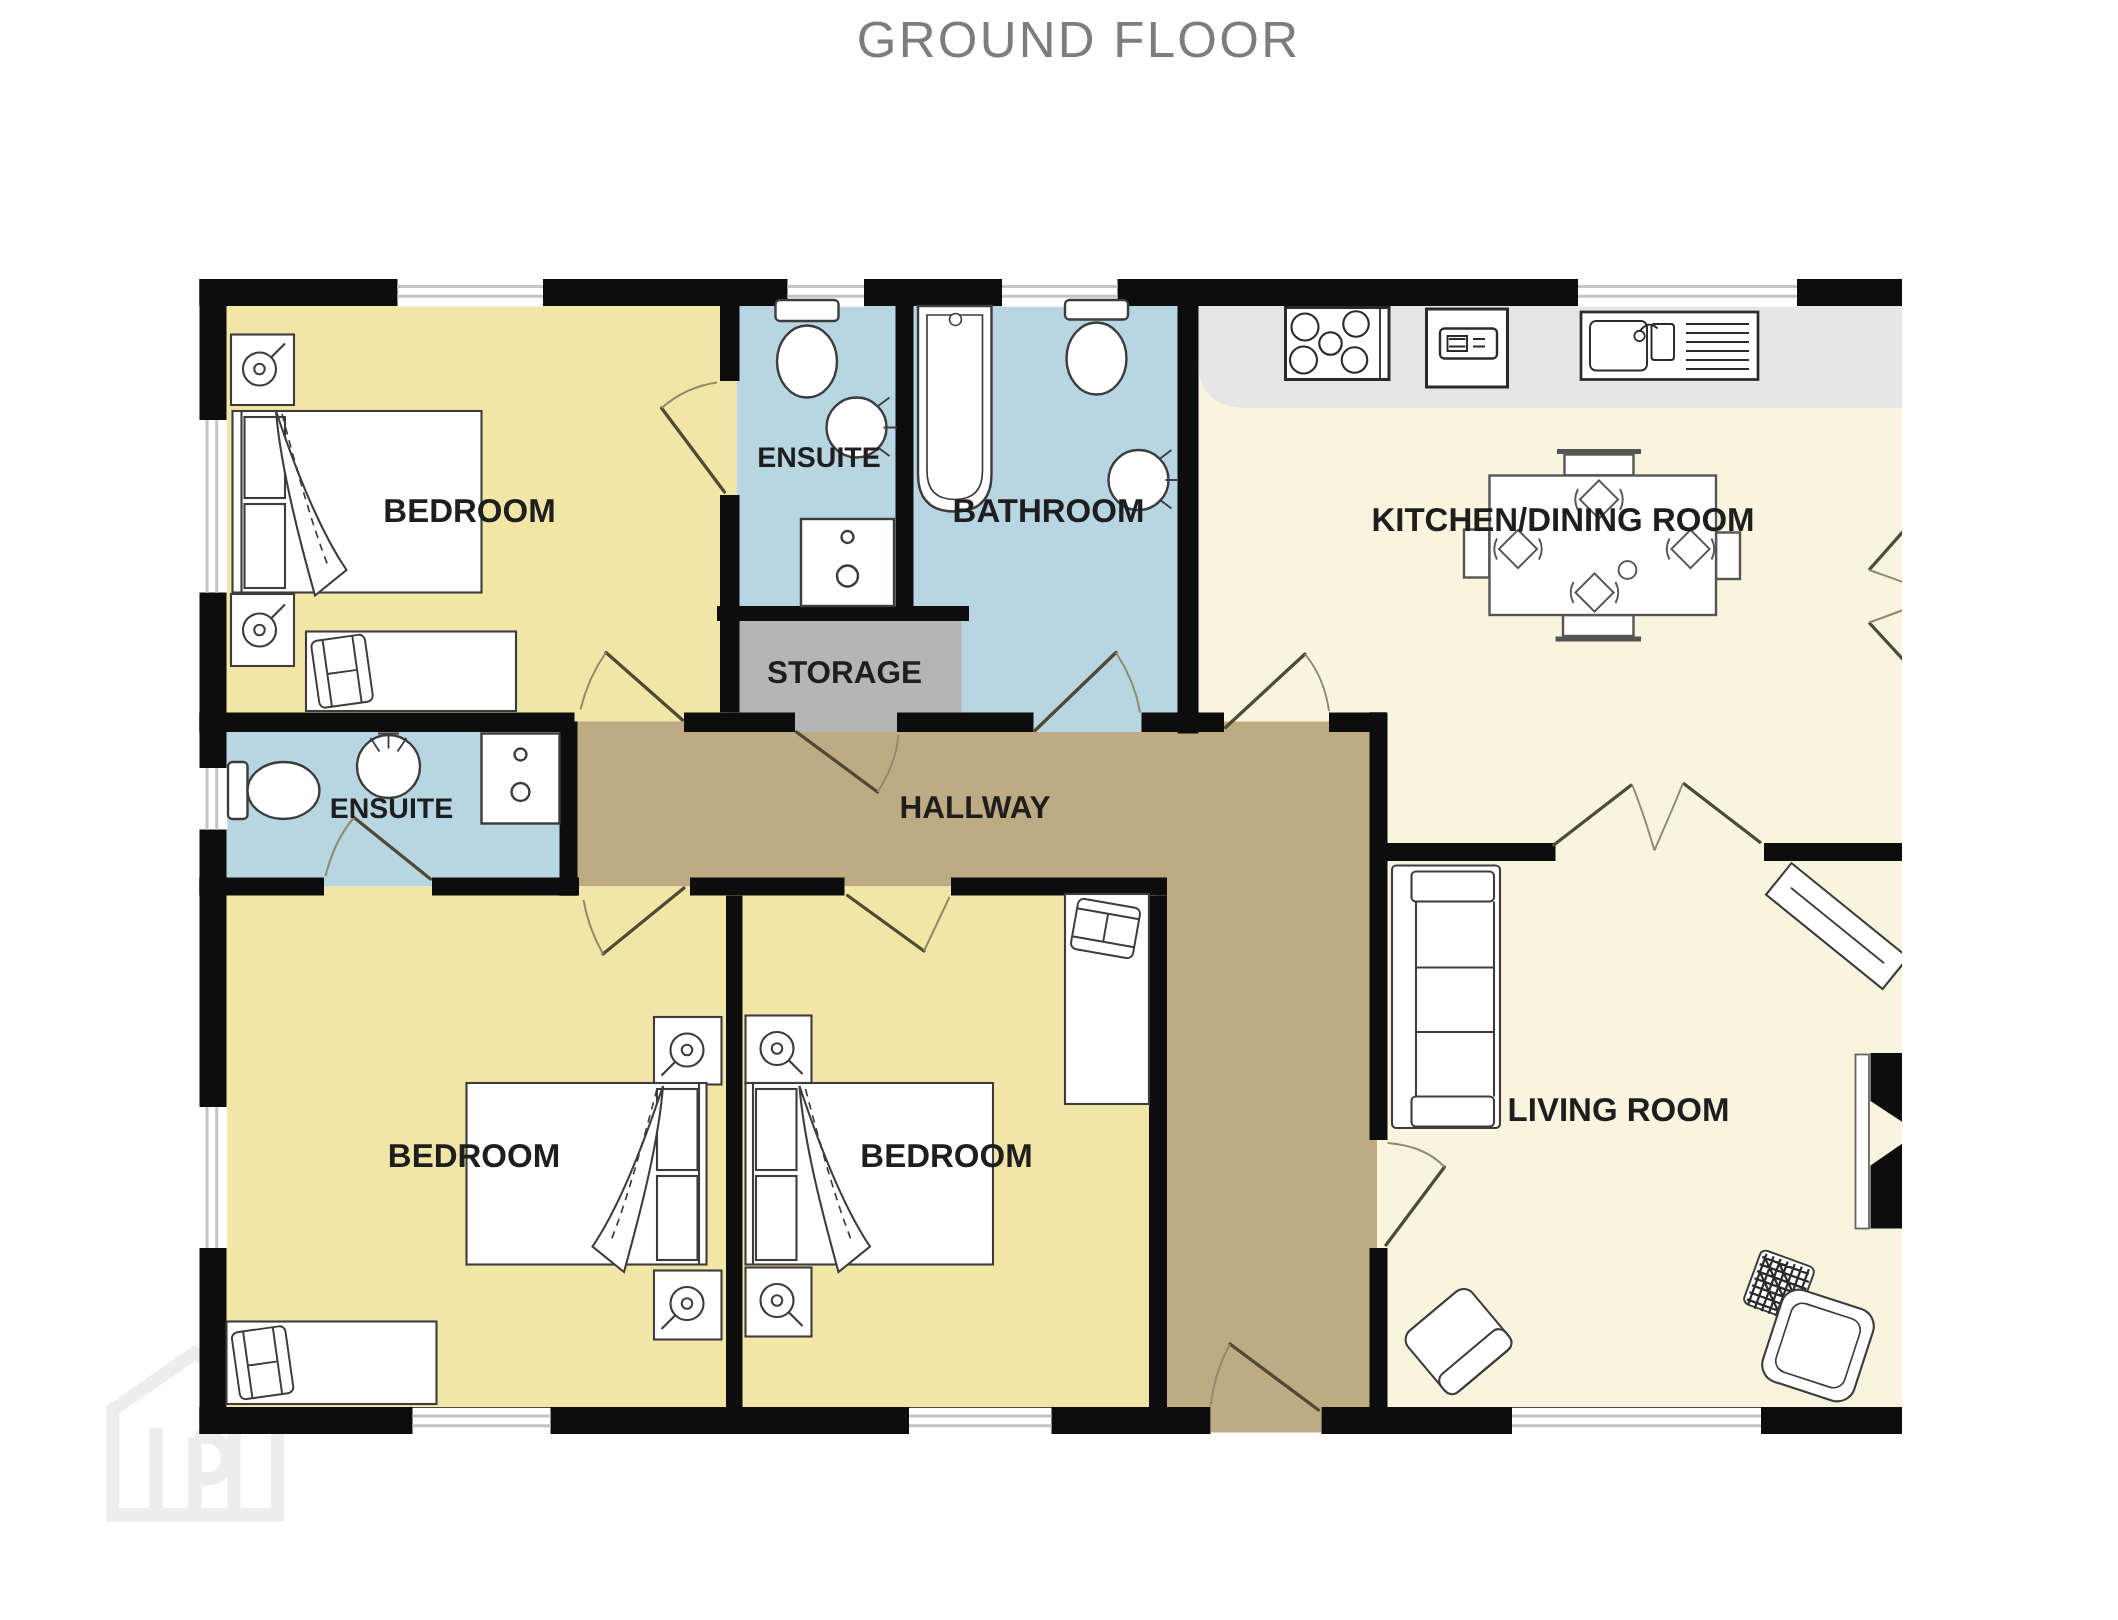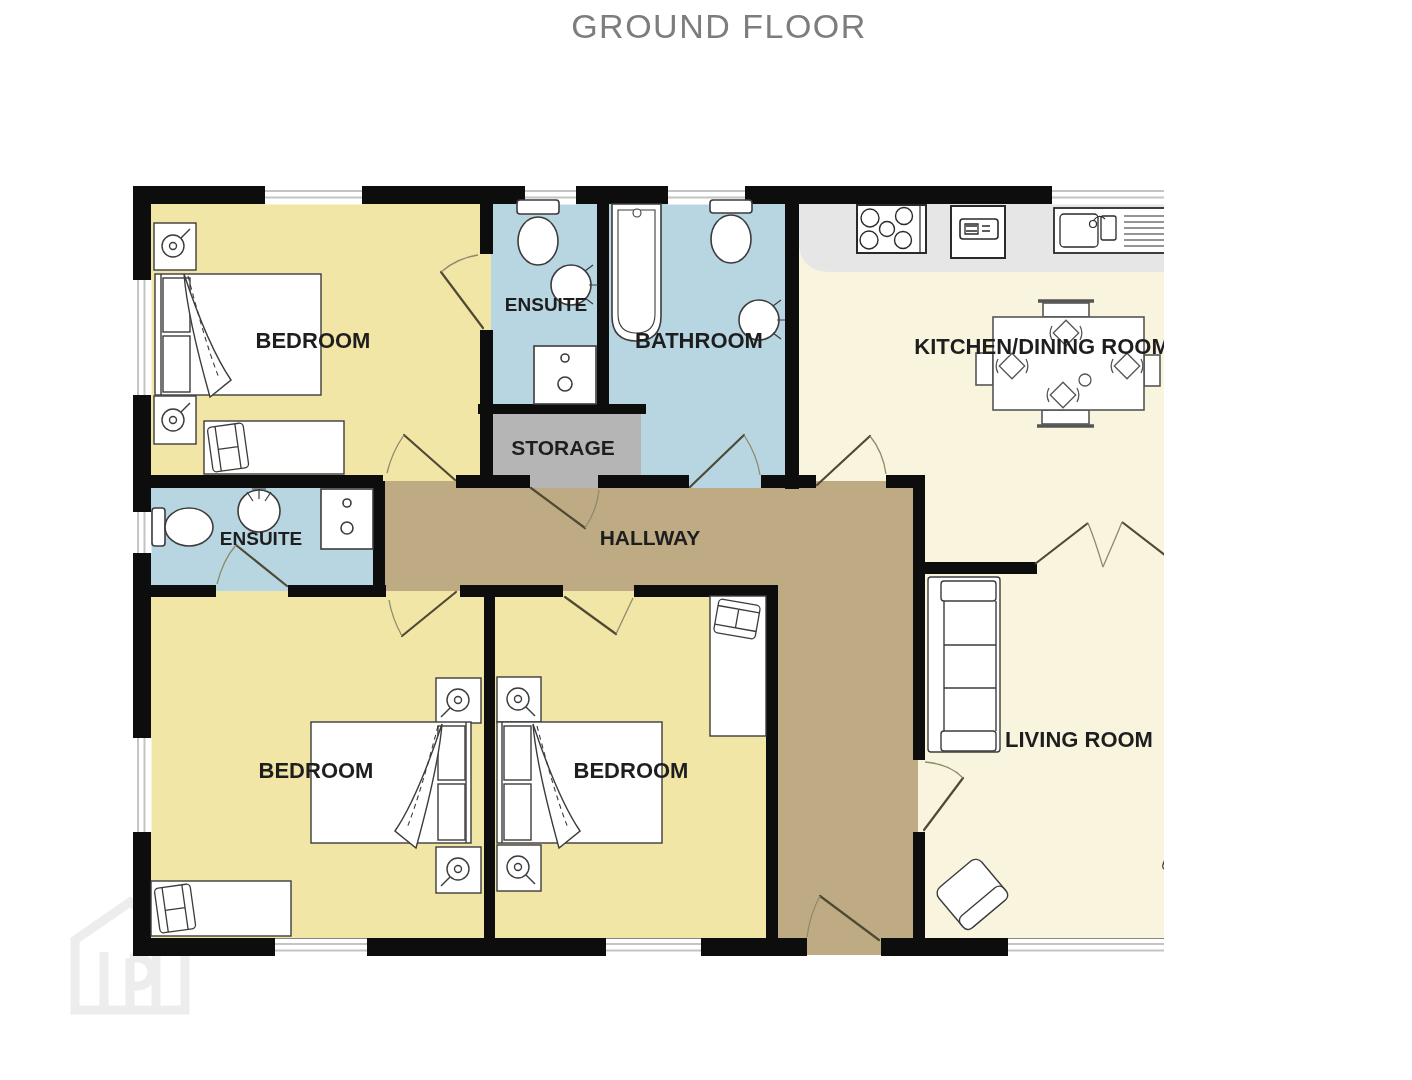--- a/index.html
+++ b/index.html
@@ -1,16 +1,16 @@
 <!DOCTYPE html>
 <html><head>
 <meta charset="utf-8">
 <style>
   html,body{margin:0;padding:0;background:#ffffff;}
-  .page{position:relative;width:1164px;height:1080px;background:#ffffff;overflow:hidden;
+  .page{position:relative;width:1268px;height:1080px;background:#ffffff;overflow:hidden;
         font-family:"Liberation Sans", sans-serif;}
   svg{position:absolute;left:0;top:0;}
   text{font-family:"Liberation Sans", sans-serif;}
 </style>
 </head>
 <body>
 <div class="page">
 <svg width="1412" height="1080" viewBox="0 0 1412 1080">
 
   <g stroke="#ededed" stroke-width="9" fill="none">

